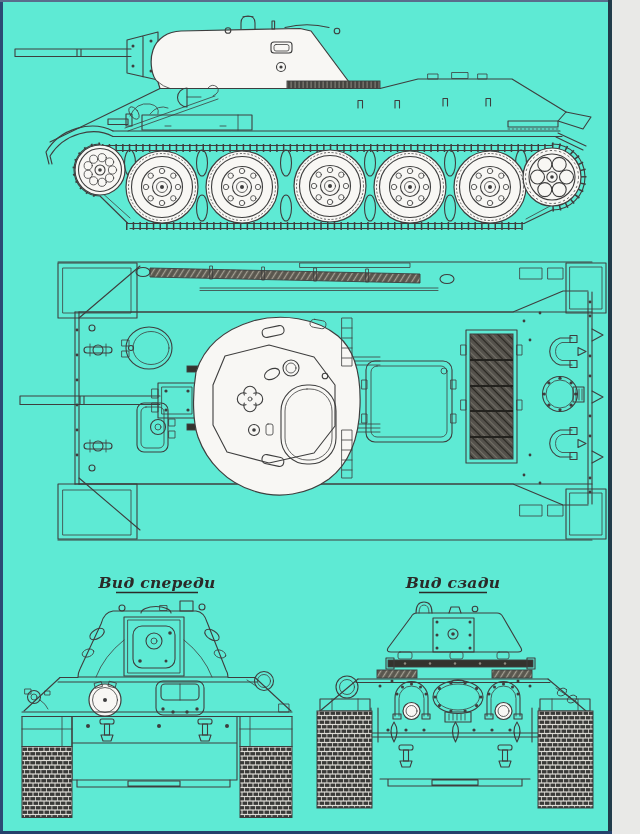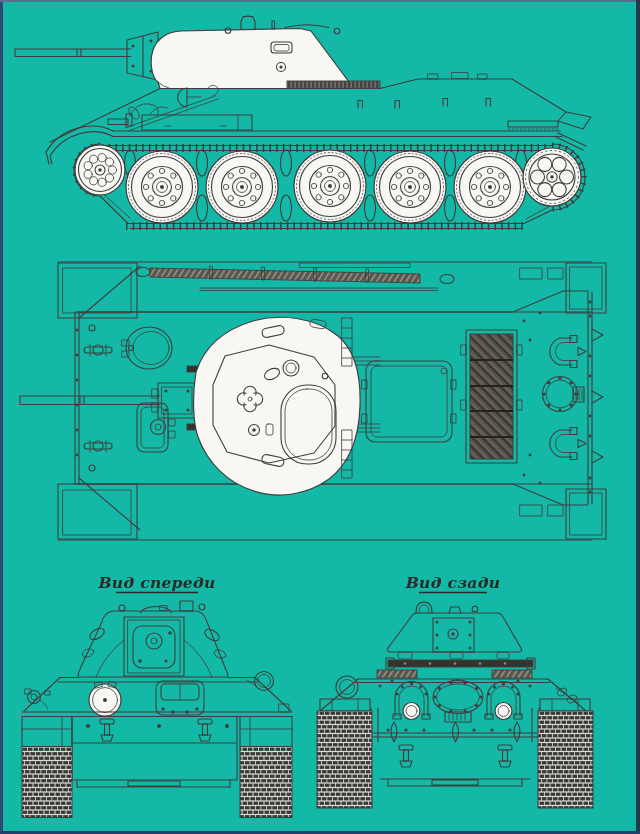--- a/index.html
+++ b/index.html
@@ -1,18 +1,18 @@
 <!DOCTYPE html>
 <html><head>
 <meta charset="utf-8">
 <style>
   html,body{margin:0;padding:0;background:#e9e9e7;}
   #page{
-    position:relative;width:640px;height:834px;overflow:hidden;
-    background:#14b8a6;font-family:"DejaVu Serif","Liberation Serif",serif;
+    position:relative;width:572px;height:834px;overflow:hidden;
+    background:#5eead4;font-family:"DejaVu Serif","Liberation Serif",serif;padding-left:40px;
   }
   .edge{position:absolute;}
   #edge-left{left:0;top:0;width:3px;height:834px;background:#2c4a74;}
   #edge-top{left:0;top:0;width:640px;height:2px;background:#5a6d8c;}
   #edge-right{right:0;top:0;width:4px;height:834px;background:#203a49;}
   #edge-bottom{left:0;bottom:0;width:640px;height:3px;background:#24416b;}
   svg{position:absolute;left:0;top:0;}
   svg text.caption{
     font-family:"DejaVu Serif","Liberation Serif",serif;
     font-style:italic;font-weight:bold;font-size:15.5px;fill:#2b2a28;letter-spacing:.3px;

